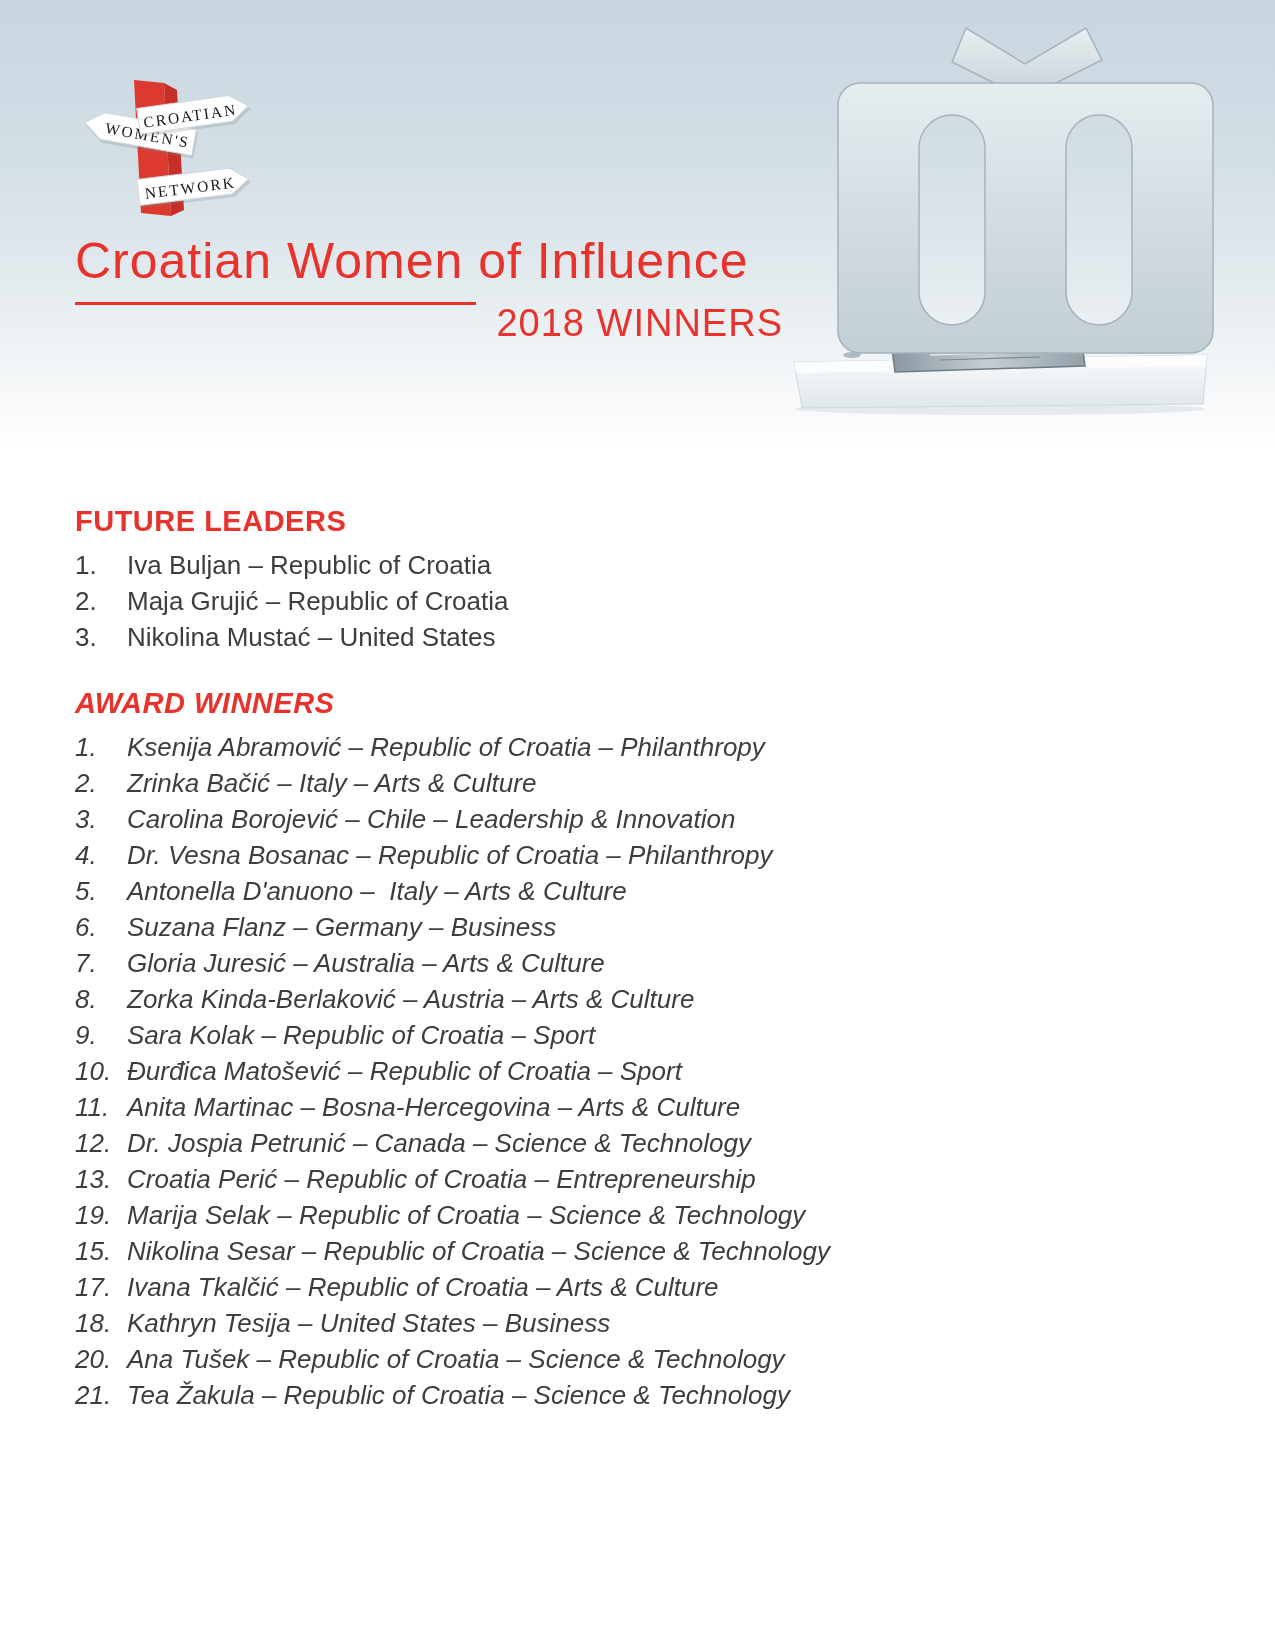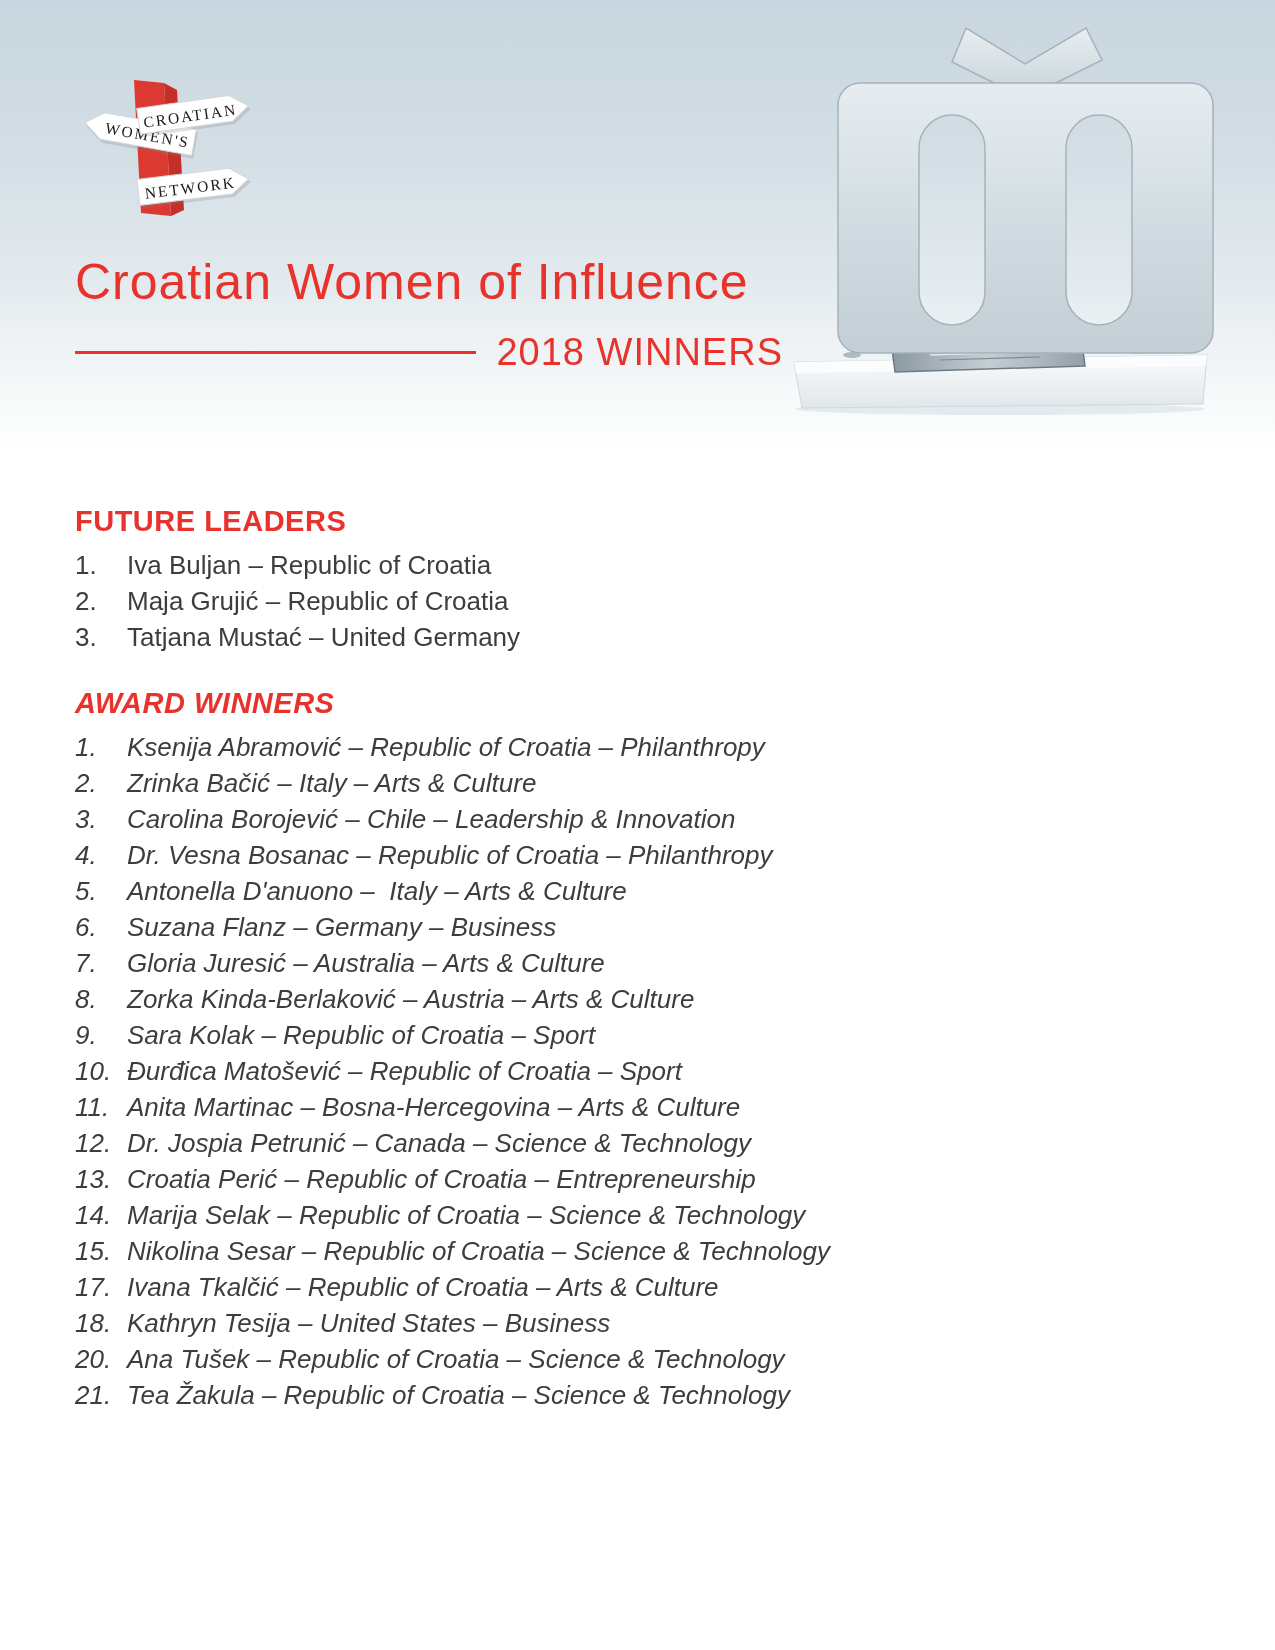--- a/index.html
+++ b/index.html
@@ -15,26 +15,26 @@
     position:relative; width:1275px; height:443px;
     background:linear-gradient(180deg,#c9d6df 0%,#d3dee5 35%,#e4ebef 65%,#f6f8f9 88%,#fdfefe 100%);
   }
   .logo-svg { position:absolute; left:76px; top:68px; }
   .logo-sign { fill:#ffffff; stroke:#d2d7da; stroke-width:1; }
   .logo-sign-shadow { fill:rgba(120,130,140,0.25); }
   .logo-sign-text {
     font-family:"Liberation Serif","DejaVu Serif",serif;
     font-size:15.5px; letter-spacing:2px; fill:#181818;
   }
-  .title-block { position:absolute; left:75px; top:253px; width:708px; }
+  .title-block { position:absolute; left:75px; top:232px; width:708px; }
   .page-title {
     font-size:50px; font-weight:400; letter-spacing:1px;
     color:#e8332d; white-space:nowrap;
   }
-  .subtitle-row { display:flex; align-items:center; margin-top:20px; }
+  .subtitle-row { display:flex; margin-top:12px; }
   .subtitle-rule { flex:1; height:3px; background:#e8332d; margin-right:20px; }
   .page-subtitle { font-size:38px; letter-spacing:1px; color:#e8332d; white-space:nowrap; }
   .trophy-svg { position:absolute; left:780px; top:12px; }
   
   .content { padding:62px 75px 0 75px; }
   .section-heading {
     font-size:29px; font-weight:700; letter-spacing:0.5px;
     color:#e8332d; margin-bottom:9px;
   }
   .winner-section + .winner-section { margin-top:32px;font-style:italic; }
@@ -142,21 +142,21 @@
             <span class="list-txt">Iva Buljan – Republic of Croatia</span>
           </div>
 
           <div class="list-row">
             <span class="list-num">2.</span>
             <span class="list-txt">Maja Grujić – Republic of Croatia</span>
           </div>
 
           <div class="list-row">
             <span class="list-num">3.</span>
-            <span class="list-txt">Tatjana Mustać – United Germany</span>
+            <span class="list-txt">Nikolina Mustać – United States</span>
           </div>
         </div>
     </section>
 
     <section class="winner-section">
       <h2 class="section-heading">AWARD WINNERS</h2>
       <div class="list">
 
           <div class="list-row">
             <span class="list-num">1.</span>
@@ -217,21 +217,21 @@
             <span class="list-num">12.</span>
             <span class="list-txt">Dr. Jospia Petrunić – Canada – Science &amp; Technology</span>
           </div>
 
           <div class="list-row">
             <span class="list-num">13.</span>
             <span class="list-txt">Croatia Perić – Republic of Croatia – Entrepreneurship</span>
           </div>
 
           <div class="list-row">
-            <span class="list-num">14.</span>
+            <span class="list-num">19.</span>
             <span class="list-txt">Marija Selak – Republic of Croatia – Science &amp; Technology</span>
           </div>
 
           <div class="list-row">
             <span class="list-num">15.</span>
             <span class="list-txt">Nikolina Sesar – Republic of Croatia – Science &amp; Technology</span>
           </div>
 
 
           <div class="list-row">

